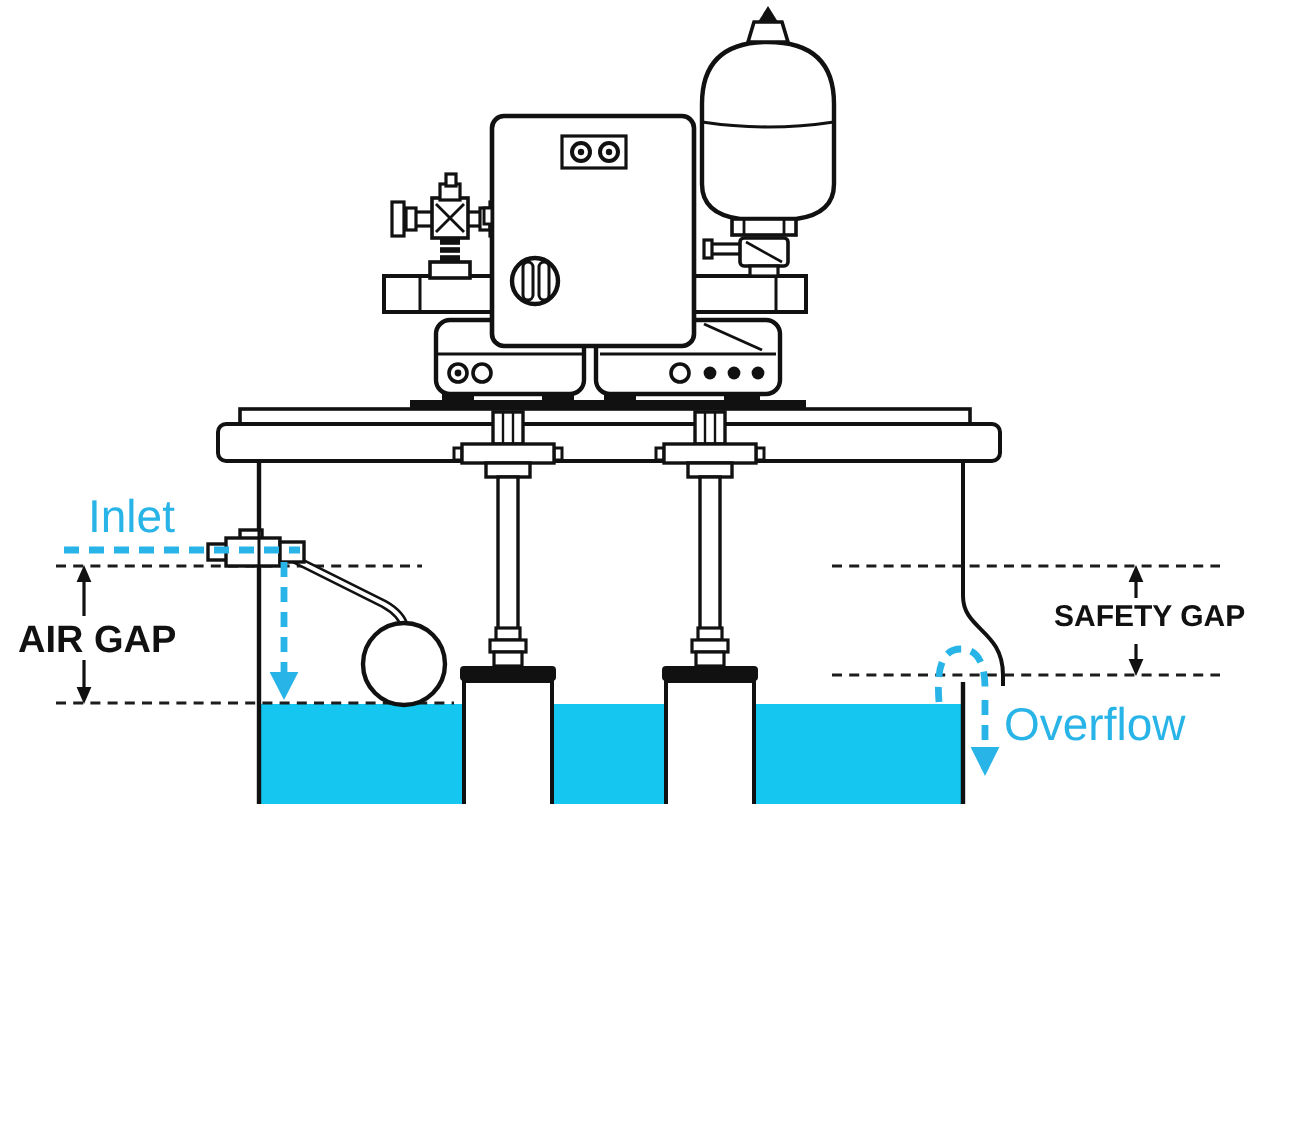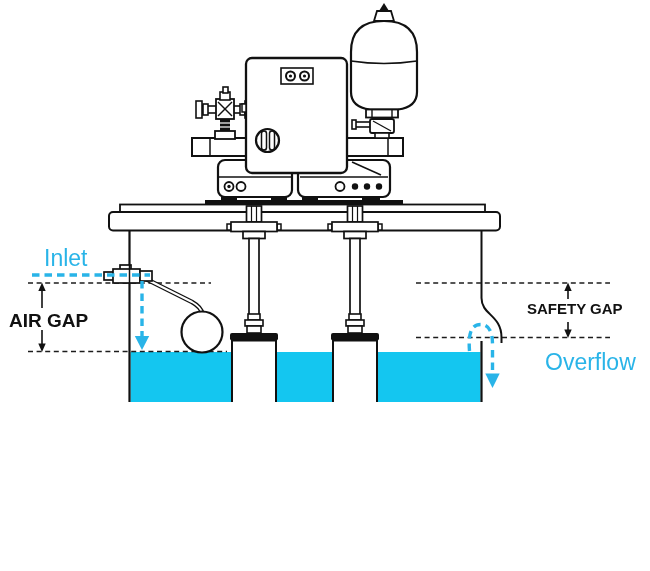--- a/index.html
+++ b/index.html
@@ -12,21 +12,21 @@
     position:relative;width:650px;height:402px;background:#ffffff;
     font-family:"Liberation Sans","DejaVu Sans",sans-serif;overflow:hidden;
   }
   #diagram-svg{position:absolute;left:0;top:0;}
   .lbl{position:absolute;white-space:nowrap;line-height:1;}
   .lbl-cyan{color:var(--accent);font-weight:500;}
   .lbl-black{color:var(--ink);font-weight:700;letter-spacing:0px;}
   #lbl-inlet{left:44px;top:247px;font-size:23px;}
   #lbl-airgap{left:9px;top:311px;font-size:19px;}
   #lbl-safetygap{left:527px;top:301px;font-size:15px;}
-  #lbl-overflow{left:502px;top:351px;font-size:23px;margin-left:43px;}
+  #lbl-overflow{left:502px;top:351px;font-size:23px;}
   
   .ln{stroke:var(--ink);fill:none;}
   .wh{stroke:var(--ink);fill:#ffffff;}
   .dk{fill:var(--ink);stroke:none;}
   .water{fill:var(--water);stroke:none;}
   .dash-k{stroke:#1c1c1c;stroke-width:1.6;stroke-dasharray:5 3.6;fill:none;}
   .dash-c{stroke:var(--accent);stroke-width:3.4;stroke-dasharray:7.5 5;fill:none;}
   .cy{fill:var(--accent);stroke:none;}
 </style>
 </head>

